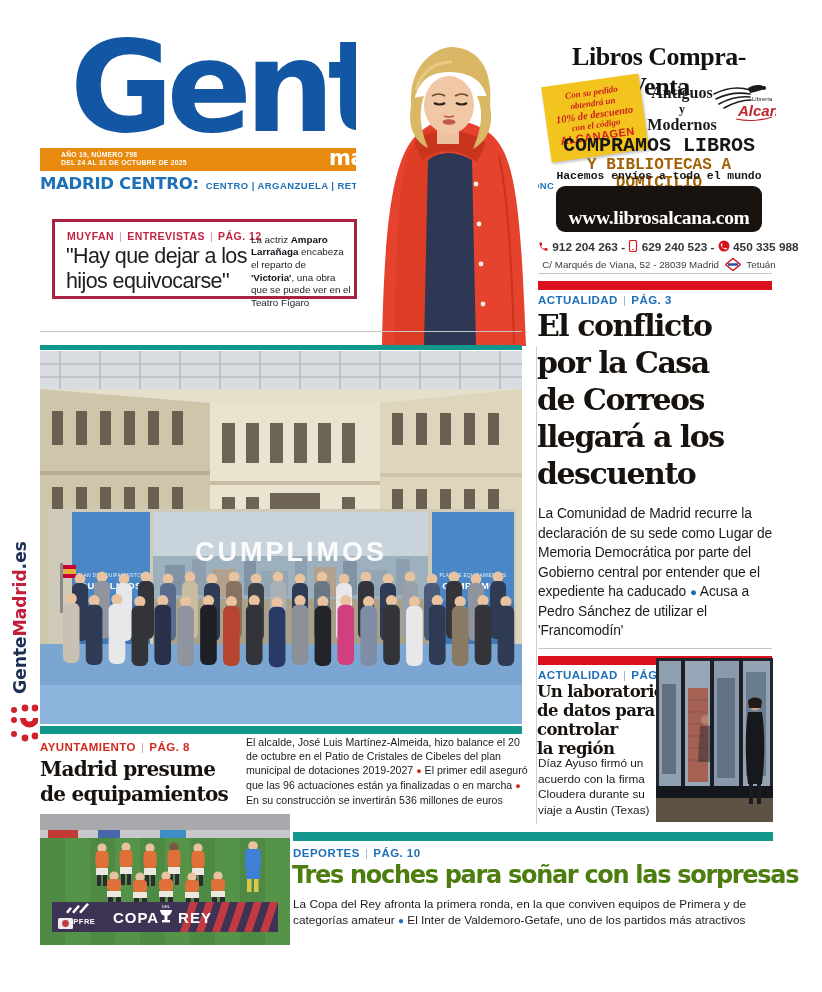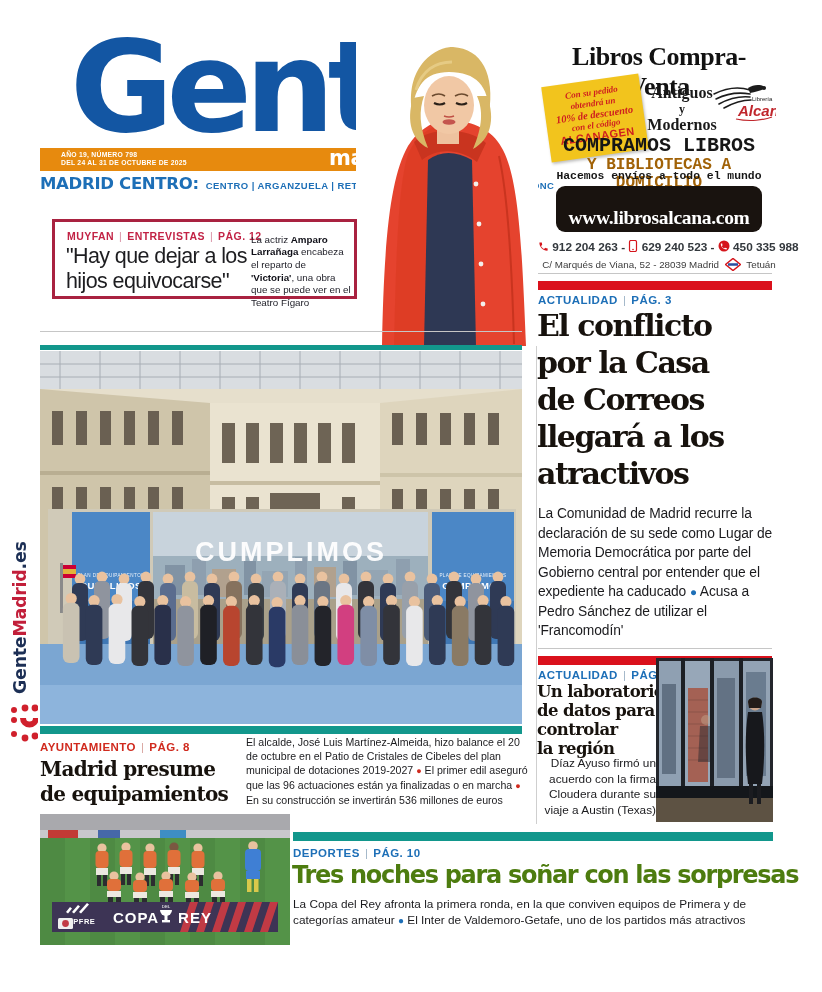--- a/index.html
+++ b/index.html
@@ -382,36 +382,36 @@
   <div class="abs hairline" style="left:538px;top:273px;width:234px;"></div>
   <div class="abs redbar" style="left:538px;top:281px;width:234px;"></div>
   <div class="abs seclabel" style="left:538px;top:294px;">
     <span>ACTUALIDAD</span><span class="pipe">|</span><span>PÁG. 3</span>
   </div>
   <div class="abs" style="left:537px;top:307px;">
     <div class="serifline h-casa">El conflicto</div>
     <div class="serifline h-casa">por la Casa</div>
     <div class="serifline h-casa">de Correos</div>
     <div class="serifline h-casa">llegará a los</div>
-    <div class="serifline h-casa">atractivos</div>
+    <div class="serifline h-casa">descuento</div>
   </div>
   <p class="abs body-txt standfirst" style="left:538px;top:504px;width:238px;margin:0;"><span>La Comunidad de Madrid recurre la declaración de su sede como Lugar de Memoria Democrática por parte del Gobierno central por entender que el expediente ha caducado </span><span class="bullet b-blue">●</span><span> Acusa a Pedro Sánchez de utilizar el 'Francomodín'</span></p>
 
   <div class="abs hairline" style="left:538px;top:648px;width:234px;"></div>
   <div class="abs redbar" style="left:538px;top:656px;width:234px;"></div>
   <div class="abs seclabel" style="left:538px;top:669px;">
     <span>ACTUALIDAD</span><span class="pipe">|</span><span>PÁG. 4</span>
   </div>
   <div class="abs" style="left:537px;top:682px;">
     <div class="serifline h-lab">Un laboratorio</div>
     <div class="serifline h-lab">de datos para</div>
     <div class="serifline h-lab">controlar</div>
     <div class="serifline h-lab">la región</div>
   </div>
-  <p class="abs body-txt small-body" style="left:538px;top:756px;width:118px;margin:0;text-align:right;">Díaz Ayuso firmó un acuerdo con la firma Cloudera durante su viaje a Austin (Texas)</p>
+  <p class="abs body-txt small-body" style="left:538px;top:756px;width:118px;margin:0;">Díaz Ayuso firmó un acuerdo con la firma Cloudera durante su viaje a Austin (Texas)</p>
 
   <svg class="abs" style="left:656px;top:658px;" width="117" height="164" viewBox="0 0 117 164">
     <rect width="117" height="164" fill="#23262c"></rect>
     <rect x="3" y="3" width="22" height="128" fill="#8fa0b2"></rect>
     <rect x="29" y="3" width="25" height="128" fill="#97a7b8"></rect>
     <rect x="58" y="3" width="25" height="128" fill="#8a9aac"></rect>
     <rect x="87" y="3" width="27" height="128" fill="#93a3b4"></rect>
     <g opacity=".9">
       <rect x="6" y="26" width="14" height="90" fill="#5b6b7d"></rect>
       <rect x="32" y="30" width="20" height="94" fill="#a65a4a"></rect>

